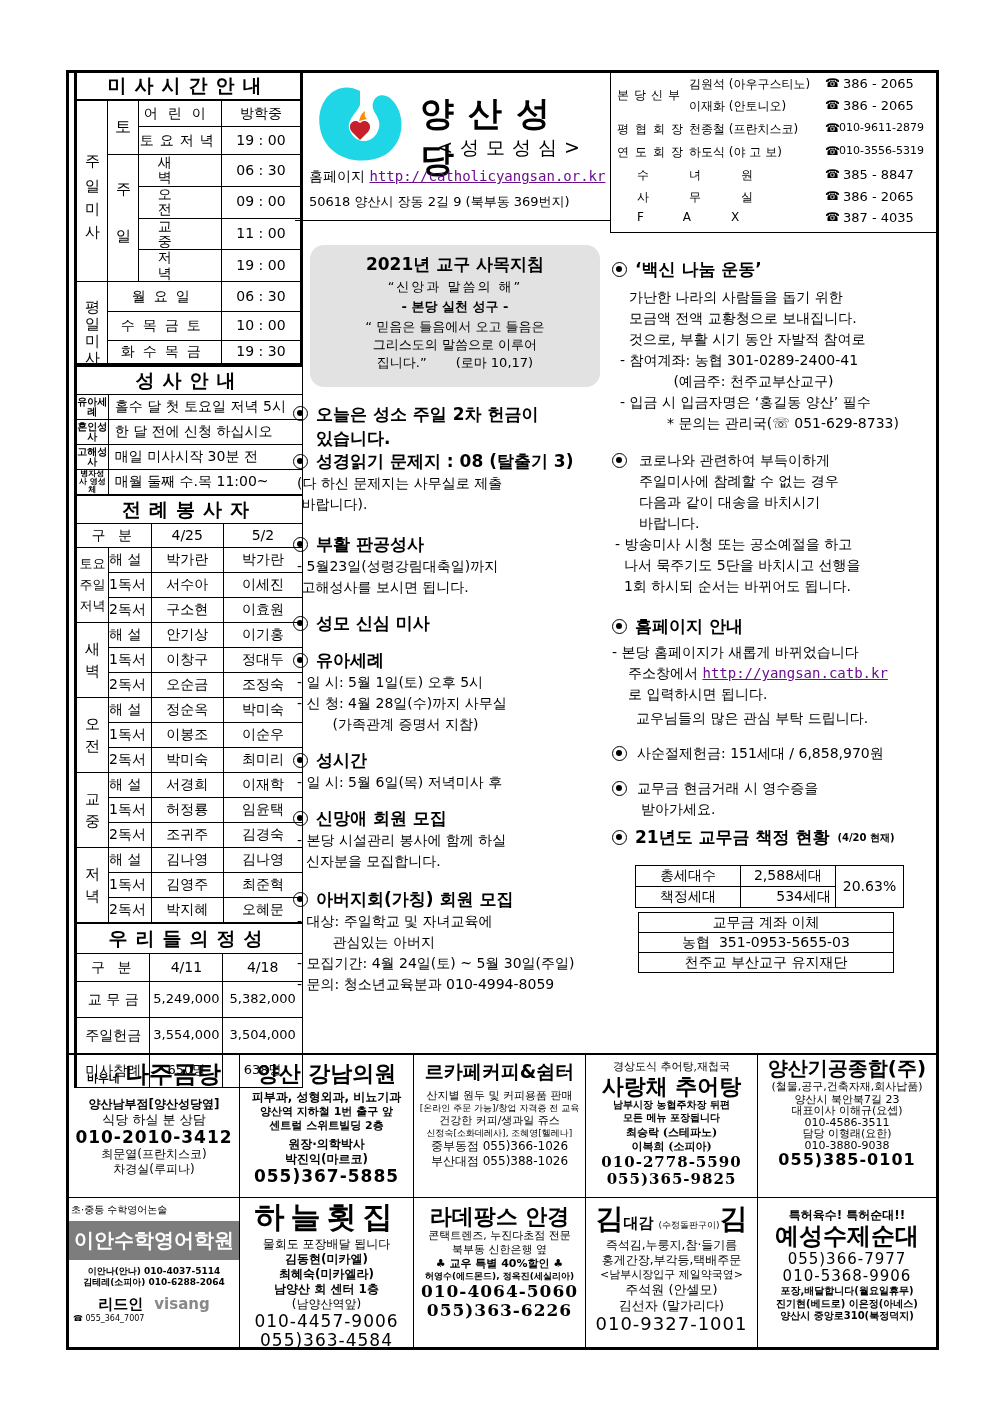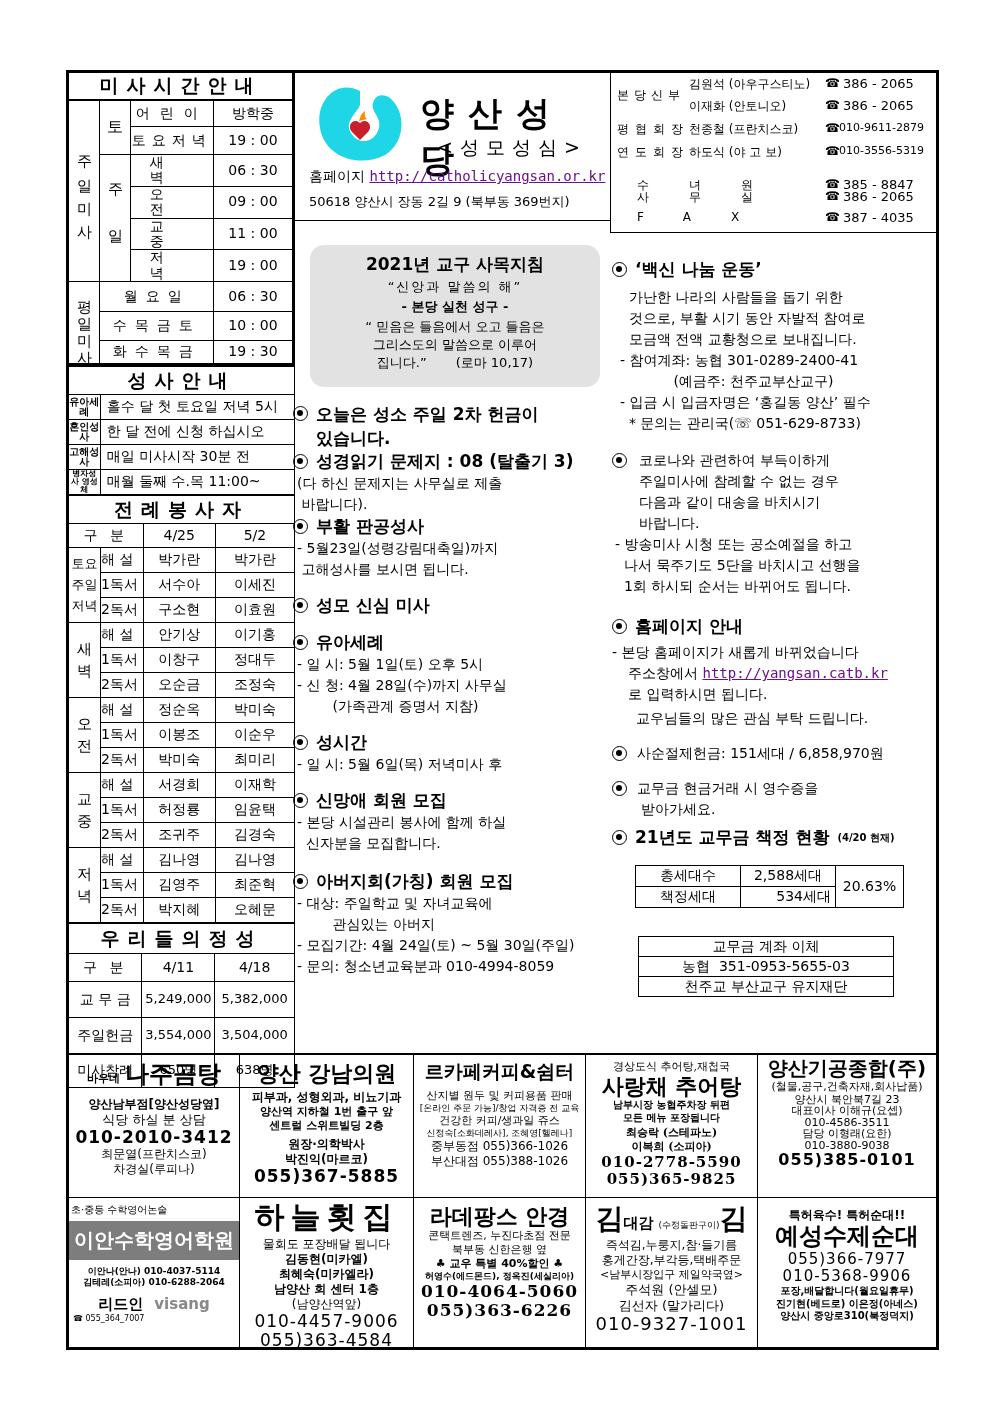--- a/index.html
+++ b/index.html
@@ -4,21 +4,21 @@
 <style>
   * { box-sizing: border-box; margin: 0; padding: 0; }
   body { width: 992px; height: 1403px; background: #fff; position: relative; font-family: "DejaVu Sans", sans-serif; color: #000; overflow: hidden; }
   .abs { position: absolute; }
   .page { position: absolute; left: 66px; top: 70px; width: 873px; height: 1280px; border: 3px solid #000; }
   table { border-collapse: collapse; }
   td { border: 1px solid #000; text-align: center; vertical-align: middle; font-size: 14px; padding: 0; line-height: 1.1; }
   .hdr { font-weight: bold; font-size: 19px; letter-spacing: 8px; background: #fff; }
   .vtxt { writing-mode: vertical-rl; text-orientation: upright; letter-spacing: 8px; font-size: 15px; }
   .left-col { position: absolute; left: 66px; top: 70px; width: 229px; }
-  .left-col table { width: 229px; }
+  .left-col table { width: 229px; margin-left: 8px; }
   .small-lbl { font-size: 10px; line-height: 1; font-weight: bold; letter-spacing: 0; }
   .bullet-h { font-weight: bold; font-size: 17px; display: flex; align-items: center; gap: 8px; }
   .bullet { display: inline-block; width: 15px; height: 15px; border: 1.5px solid #000; border-radius: 50%; position: relative; flex: none; }
   .bullet::after { content: ""; position: absolute; left: 3px; top: 3px; width: 6px; height: 6px; border-radius: 50%; background: #000; }
   .line { font-size: 14px; line-height: 21px; white-space: nowrap; }
   .link { color: #6b0f8f; text-decoration: underline; font-family: "DejaVu Sans Mono", monospace; }
   .ad { position: absolute; border-right: 1px solid #000; text-align: center; overflow: hidden; }
   .ad .big { font-weight: bold; font-size: 24px; line-height: 1.15; white-space: nowrap; }
   .ad .t { font-size: 12px; line-height: 1.25; white-space: nowrap; }
   .ad .b { font-weight: bold; }
@@ -282,21 +282,21 @@
         <span class="abs" style="left: 72px; top: 0px;">천종철 (프란치스코)</span>
         <span class="abs" style="left: 208px; top: 0px; font-weight: bold;">☎</span>
         <span class="abs" style="top: 0px; font-size: 11px; left: 222px;">010-9611-2879</span>
       </div>
       <div class="abs" style="left: 6px; top: 71px; width: 316px; height: 18px; white-space: nowrap; font-size: 12px;">
         <span class="abs" style="left: 0px; top: 0px; width: 70px; letter-spacing: 6px;">연도회장</span>
         <span class="abs" style="left: 72px; top: 0px;">하도식 (야 고 보)</span>
         <span class="abs" style="left: 208px; top: 0px; font-weight: bold;">☎</span>
         <span class="abs" style="top: 0px; font-size: 11px; left: 222px;">010-3556-5319</span>
       </div>
-      <div class="abs" style="left: 6px; top: 104px; width: 316px; height: 18px; white-space: nowrap; font-size: 12px;">
+      <div class="abs" style="left: 6px; top: 94px; width: 316px; height: 18px; white-space: nowrap; font-size: 12px;">
         <span class="abs" style="left: 20px; top: 0px; width: 150px; letter-spacing: 40px;">수녀원</span>
         <span class="abs" style="left: 72px; top: 0px;"></span>
         <span class="abs" style="left: 208px; top: 0px; font-weight: bold;">☎</span>
         <span class="abs" style="left: 226px; top: 0px; font-size: 13px;">385 - 8847</span>
       </div>
       <div class="abs" style="left: 6px; top: 116px; width: 316px; height: 18px; white-space: nowrap; font-size: 12px;">
         <span class="abs" style="left: 20px; top: 0px; width: 150px; letter-spacing: 40px;">사무실</span>
         <span class="abs" style="left: 72px; top: 0px;"></span>
         <span class="abs" style="left: 208px; top: 0px; font-weight: bold;">☎</span>
         <span class="abs" style="left: 226px; top: 0px; font-size: 13px;">386 - 2065</span>
@@ -327,21 +327,21 @@
       </div>
     </div>
     <div style="">
       <div class="bullet-h">
         <span class="bullet"></span>
         <span>성경읽기 문제지 : 08 (탈출기 3)</span>
       </div>
       <div class="line" style="white-space: pre; padding-left: 4px;">(다 하신 문제지는 사무실로 제출</div>
       <div class="line" style="white-space: pre; padding-left: 4px;"> 바랍니다).</div>
     </div>
-    <div style="">
+    <div style="margin-top: 18px;">
       <div class="bullet-h">
         <span class="bullet"></span>
         <span>부활 판공성사</span>
       </div>
       <div class="line" style="white-space: pre; padding-left: 4px;">- 5월23일(성령강림대축일)까지</div>
       <div class="line" style="white-space: pre; padding-left: 4px;"> 고해성사를 보시면 됩니다.</div>
     </div>
     <div style="margin-top: 14px;">
       <div class="bullet-h">
         <span class="bullet"></span>
@@ -384,26 +384,26 @@
     </div>
   </div>
 
 <div class="abs" style="left:612px;top:258px;width:325px;">
   <div class="bullet-h">
       <span class="bullet"></span>
       <span>‘백신 나눔 운동’</span>
     </div>
   <div id="vaccine-lines" style="margin-top:6px;">
       <div class="line" style="white-space: pre; padding-left: 8px;">  가난한 나라의 사람들을 돕기 위한</div>
+      <div class="line" style="white-space: pre; padding-left: 8px;">  모금액 전액 교황청으로 보내집니다.</div>
       <div class="line" style="white-space: pre; padding-left: 8px;">  것으로, 부활 시기 동안 자발적 참여로</div>
-      <div class="line" style="white-space: pre; padding-left: 8px;">  모금액 전액 교황청으로 보내집니다.</div>
       <div class="line" style="white-space: pre; padding-left: 8px;">- 참여계좌: 농협 301-0289-2400-41</div>
       <div class="line" style="white-space: pre; padding-left: 8px;">            (예금주: 천주교부산교구)</div>
       <div class="line" style="white-space: pre; padding-left: 8px;">- 입금 시 입금자명은 ‘홍길동 양산’ 필수</div>
-      <div class="line" style="white-space: pre; padding-left: 8px;">  * 문의는 관리국(☏ 051-629-8733)</div>
+      <div class="line" style="white-space: pre; padding-left: 8px; text-align: center;">  * 문의는 관리국(☏ 051-629-8733)</div>
     </div>
 
   <div style="margin-top:16px;display:flex;gap:8px;">
     <span class="bullet" style="margin-top:3px;"></span>
     <div id="covid-lines" style="margin-left:-4px;">
         <div class="line" style="white-space: pre; padding-left: 8px;">코로나와 관련하여 부득이하게</div>
         <div class="line" style="white-space: pre; padding-left: 8px;">주일미사에 참례할 수 없는 경우</div>
         <div class="line" style="white-space: pre; padding-left: 8px;">다음과 같이 대송을 바치시기</div>
         <div class="line" style="white-space: pre; padding-left: 8px;">바랍니다.</div>
         <div class="line" style="white-space: pre; margin-left: -16px;">- 방송미사 시청 또는 공소예절을 하고</div>
@@ -448,21 +448,21 @@
       <td style="width:95px;">2,588세대</td>
       <td rowspan="2" style="width:68px;">20.63%</td>
     </tr>
     <tr style="height:21px">
       <td>책정세대</td>
       <td style="text-align:right;padding-right:4px;">534세대</td>
     </tr>
   </tbody>
     </table>
 
-  <table style="margin:28px 0 0 26px;width:256px;">
+  <table style="margin:4px 0 0 26px;width:256px;">
     <tbody>
         <tr style="height:20px">
           <td>교무금 계좌 이체</td>
         </tr>
     <tr style="height:20px">
           <td style="white-space:pre;">농협  351-0953-5655-03</td>
         </tr>
     <tr style="height:20px">
           <td>천주교 부산교구 유지재단</td>
         </tr>

